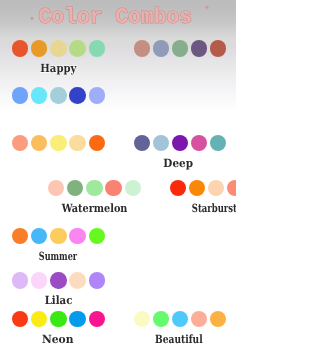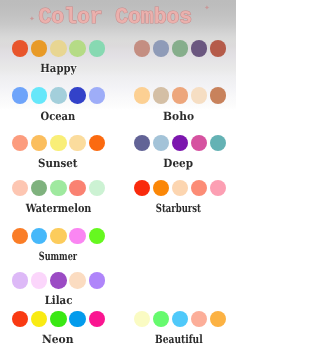--- a/index.html
+++ b/index.html
@@ -107,56 +107,44 @@
       </div>
       <div class="row" style="top: 87.3px;">
         <div class="combo left">
           <div class="swatches">
             <div class="dot" title="#6ea4fa" style="background: rgb(110, 164, 250);"></div>
             <div class="dot" title="#66e7fa" style="background: rgb(102, 231, 250);"></div>
             <div class="dot" title="#a3cfdb" style="background: rgb(163, 207, 219);"></div>
             <div class="dot" title="#3342c9" style="background: rgb(51, 66, 201);"></div>
             <div class="dot" title="#9eadf8" style="background: rgb(158, 173, 248);"></div>
           </div>
-          <div class="labelbox"><span class="label" style="transform: scaleX(0.8723);">Ocean</span></div>
-        </div>
-        <div class="combo right">
-          <div class="swatches">
-            <div class="dot" title="#fcd093" style="background: rgb(252, 208, 147);"></div>
-            <div class="dot" title="#d4bfa5" style="background: rgb(212, 191, 165);"></div>
-            <div class="dot" title="#eda67c" style="background: rgb(237, 166, 124);"></div>
-            <div class="dot" title="#f6dec3" style="background: rgb(246, 222, 195);"></div>
-            <div class="dot" title="#c8825c" style="background: rgb(200, 130, 92);"></div>
-          </div>
-          <div class="labelbox"><span class="label" style="transform: scaleX(0.9333);">Boho</span></div>
         </div>
       </div>
       <div class="row" style="top: 134.5px;">
         <div class="combo left">
           <div class="swatches">
             <div class="dot" title="#fc9c7e" style="background: rgb(252, 156, 126);"></div>
             <div class="dot" title="#fbbe5e" style="background: rgb(251, 190, 94);"></div>
             <div class="dot" title="#f9ee77" style="background: rgb(249, 238, 119);"></div>
             <div class="dot" title="#fbdc9d" style="background: rgb(251, 220, 157);"></div>
             <div class="dot" title="#fb6a10" style="background: rgb(251, 106, 16);"></div>
           </div>
-          <div class="labelbox"><span class="label" style="transform: scaleX(0.9035);">Sunset</span></div>
         </div>
         <div class="combo right">
           <div class="swatches">
             <div class="dot" title="#626396" style="background: rgb(98, 99, 150);"></div>
             <div class="dot" title="#a3c3d8" style="background: rgb(163, 195, 216);"></div>
             <div class="dot" title="#7c16ae" style="background: rgb(124, 22, 174);"></div>
             <div class="dot" title="#d652a0" style="background: rgb(214, 82, 160);"></div>
             <div class="dot" title="#64b2b4" style="background: rgb(100, 178, 180);"></div>
           </div>
           <div class="labelbox"><span class="label" style="transform: scaleX(0.9152);">Deep</span></div>
         </div>
       </div>
-      <div class="row" style="top: 179.8px;">
+      <div class="row" style="top: 179.8px; margin-left: 36px;">
         <div class="combo left">
           <div class="swatches">
             <div class="dot" title="#fdc6b2" style="background: rgb(253, 198, 178);"></div>
             <div class="dot" title="#7fb27e" style="background: rgb(127, 178, 126);"></div>
             <div class="dot" title="#9fe99f" style="background: rgb(159, 233, 159);"></div>
             <div class="dot" title="#fa8272" style="background: rgb(250, 130, 114);"></div>
             <div class="dot" title="#ccf2d3" style="background: rgb(204, 242, 211);"></div>
           </div>
           <div class="labelbox"><span class="label" style="transform: scaleX(0.8497);">Watermelon</span></div>
         </div>

